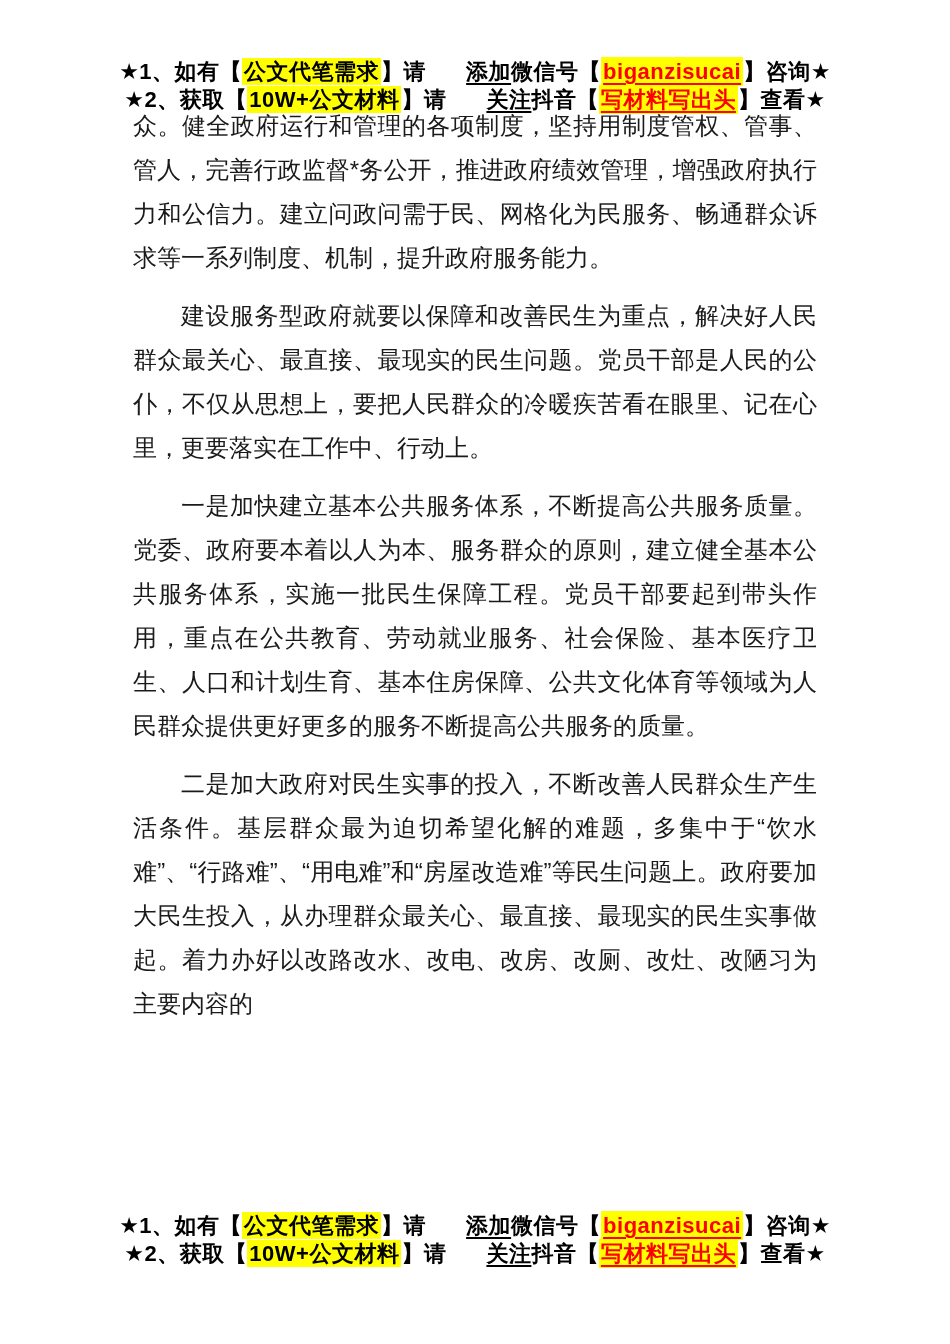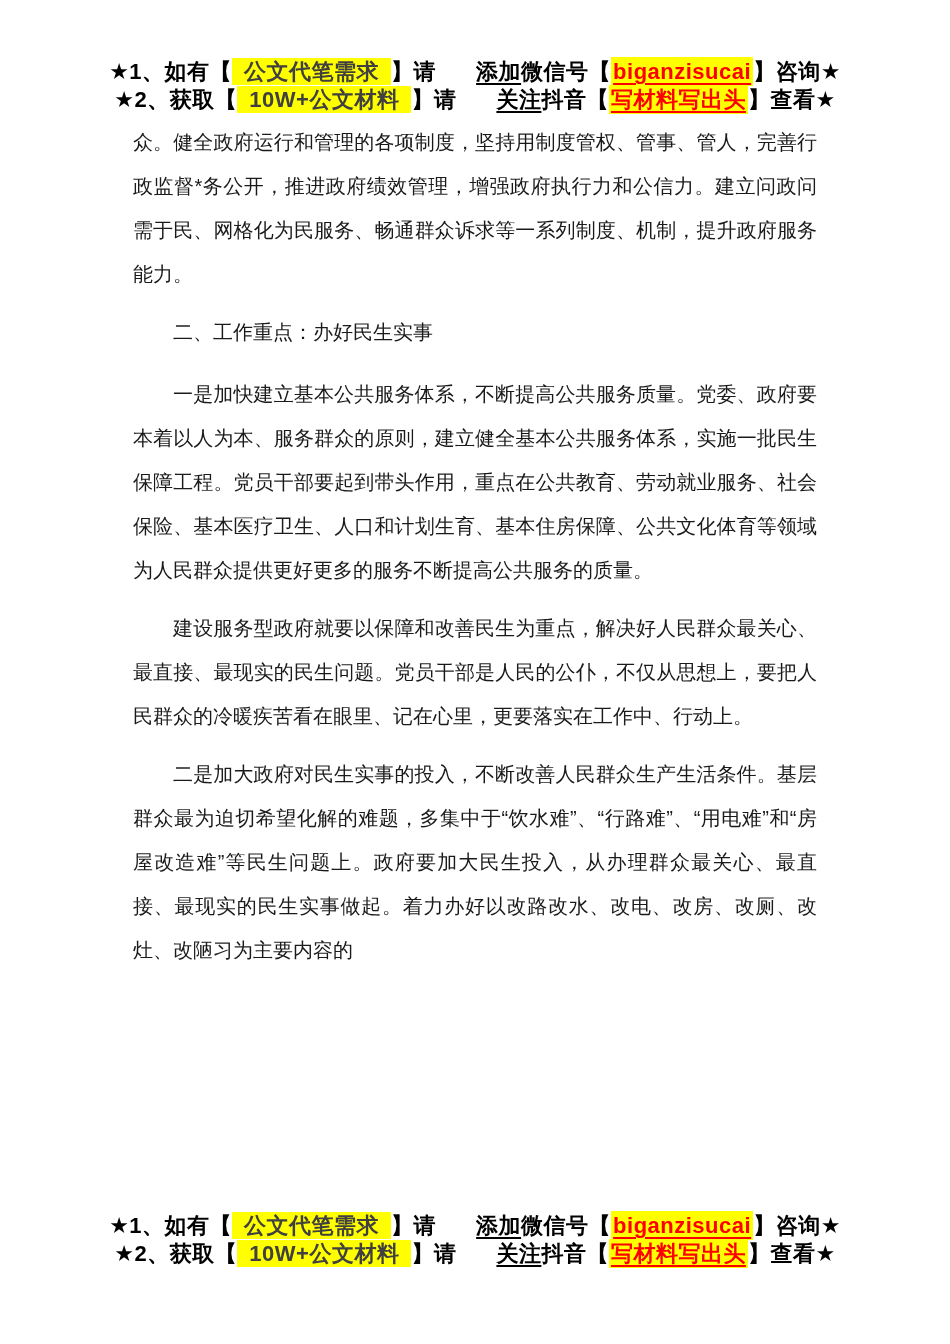--- a/index.html
+++ b/index.html
@@ -19,45 +19,45 @@
     line-height: 28px;
     color: #000000;
     letter-spacing: 0.5px;
   }
   .notice-top { top: 58px; }
   .notice-bottom { top: 1212px; }
   .notice p { margin: 0; }
 
   .hl {
     background: #ffff00;
-    color: #404040;
-    padding: 1px 12px;
+    color: #000000;
+    padding: 1px 2px;
   }
   .hl-u {
     background: #ffff00;
     color: #fe0000;
     padding: 2px 2px;
     text-decoration: underline;
     text-decoration-color: #fe0000;
     text-decoration-thickness: 2px;
     text-underline-offset: 4px;
   }
   .u {
     text-decoration: underline;
     text-decoration-thickness: 2px;
     text-underline-offset: 4px;
     margin-left: 40px;
   }
 
   
   .body-text {
     position: absolute;
-    top: 120px; left: 133px;
+    top: 104px; left: 133px;
     width: 684px;
-    font-size: 20px;
+    font-size: 24px;
     line-height: 44px;
     color: #1a1a1a;
     text-align: justify;
     text-justify: inter-character;
   }
   .para { margin: 0 0 14px 0; }
   .para.indent { text-indent: 2em; }
   .para.heading { margin: 4px 0 18px 0; }
 </style>
 </head>
@@ -65,23 +65,22 @@
 
 <div class="page">
 
   <header class="notice notice-top">
     <p><span>★1、如有【</span><span class="hl">公文代笔需求</span><span>】请</span><span class="u">添加</span><span>微信号【</span><span class="hl-u">biganzisucai</span><span>】咨询★</span></p>
     <p><span>★2、获取【</span><span class="hl">10W+公文材料</span><span>】请</span><span class="u">关注</span><span>抖音【</span><span class="hl-u">写材料写出头</span><span>】查看★</span></p>
   </header>
 
   <main class="body-text">
     <p class="para">众。健全政府运行和管理的各项制度，坚持用制度管权、管事、管人，完善行政监督*务公开，推进政府绩效管理，增强政府执行力和公信力。建立问政问需于民、网格化为民服务、畅通群众诉求等一系列制度、机制，提升政府服务能力。</p>
-    <p class="para indent heading">二、工作重点：办好民生实事</p>
+    <p class="para indent">建设服务型政府就要以保障和改善民生为重点，解决好人民群众最关心、最直接、最现实的民生问题。党员干部是人民的公仆，不仅从思想上，要把人民群众的冷暖疾苦看在眼里、记在心里，更要落实在工作中、行动上。</p>
     <p class="para indent">一是加快建立基本公共服务体系，不断提高公共服务质量。党委、政府要本着以人为本、服务群众的原则，建立健全基本公共服务体系，实施一批民生保障工程。党员干部要起到带头作用，重点在公共教育、劳动就业服务、社会保险、基本医疗卫生、人口和计划生育、基本住房保障、公共文化体育等领域为人民群众提供更好更多的服务不断提高公共服务的质量。</p>
-    <p class="para indent">建设服务型政府就要以保障和改善民生为重点，解决好人民群众最关心、最直接、最现实的民生问题。党员干部是人民的公仆，不仅从思想上，要把人民群众的冷暖疾苦看在眼里、记在心里，更要落实在工作中、行动上。</p>
     <p class="para indent">二是加大政府对民生实事的投入，不断改善人民群众生产生活条件。基层群众最为迫切希望化解的难题，多集中于“饮水难”、“行路难”、“用电难”和“房屋改造难”等民生问题上。政府要加大民生投入，从办理群众最关心、最直接、最现实的民生实事做起。着力办好以改路改水、改电、改房、改厕、改灶、改陋习为主要内容的</p>
   </main>
 
   <footer class="notice notice-bottom">
     <p><span>★1、如有【</span><span class="hl">公文代笔需求</span><span>】请</span><span class="u">添加</span><span>微信号【</span><span class="hl-u">biganzisucai</span><span>】咨询★</span></p>
     <p><span>★2、获取【</span><span class="hl">10W+公文材料</span><span>】请</span><span class="u">关注</span><span>抖音【</span><span class="hl-u">写材料写出头</span><span>】查看★</span></p>
   </footer>
 
 </div>
 

